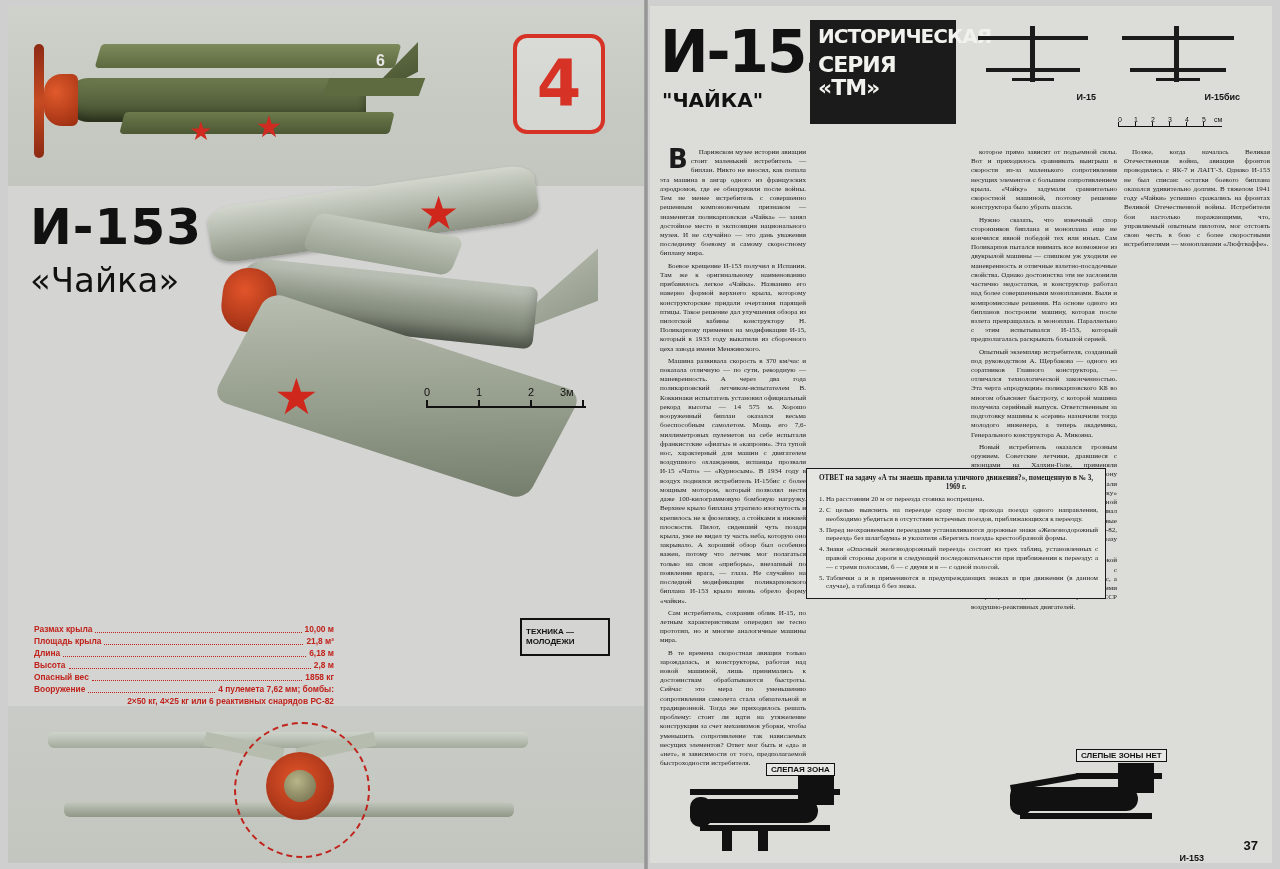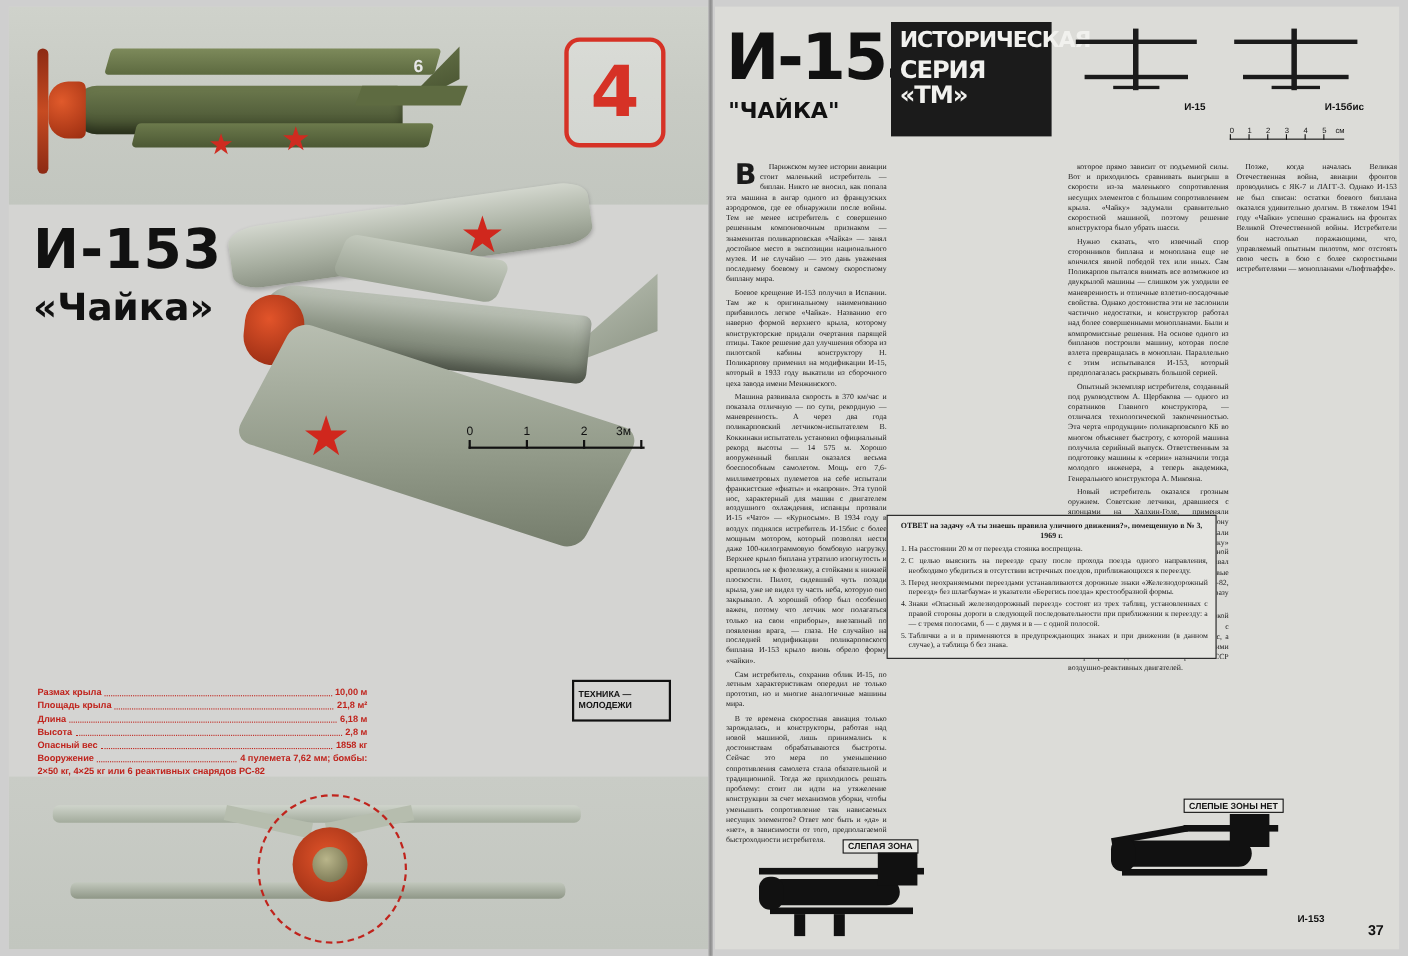--- a/index.html
+++ b/index.html
@@ -90,21 +90,21 @@
   }
   .title-block{
     position:absolute;left:22px;top:196px;width:260px;
     color:#111;
   }
   .title-main{
     font-size:50px;font-weight:bold;letter-spacing:1px;line-height:1;
     font-family:"DejaVu Sans", sans-serif;
   }
   .title-sub{
-    font-size:34px;font-weight:bold;margin-top:8px;
+    font-size:34px;font-weight:normal;margin-top:8px;
     font-family:"DejaVu Sans", sans-serif;
   }
   
   .plane-main{
     position:absolute;left:180px;top:170px;width:430px;height:400px;
   }
   .pm-upper{
     position:absolute;left:20px;top:10px;width:330px;height:56px;
     background:linear-gradient(180deg,#d2d6cd 0%,#a9b0a2 60%,#8d9486 100%);
     transform:rotate(-8deg);
@@ -152,21 +152,21 @@
     position:absolute;left:418px;top:382px;width:180px;height:34px;color:#111;
   }
   .scale-line{position:absolute;left:0;top:18px;width:160px;height:2px;background:#111;}
   .scale-tick{position:absolute;top:12px;width:2px;height:8px;background:#111;}
   .scale-lbl{position:absolute;top:-2px;font-size:11px;}
   
   .specs{
     position:absolute;left:26px;top:618px;width:300px;
     font-size:8.4px;color:#c0231c;font-weight:bold;line-height:1.42;
   }
-  .specs .row{display:flex;justify-content:space-between;white-space:nowrap;}
+  .specs .row{display:flex;justify-content:flex-end;white-space:nowrap;}
   .specs .dots{flex:1;border-bottom:1px dotted #c0231c;margin:0 3px 3px 3px;}
   .tm-logo{
     position:absolute;left:512px;top:612px;width:82px;height:34px;
     border:2px solid #111;color:#111;font-size:8px;font-weight:bold;
     display:flex;flex-direction:column;justify-content:center;padding-left:4px;
     line-height:1.3;
   }
   
   .photo-bottom{
     position:absolute;left:0;top:700px;width:636px;height:157px;
@@ -262,21 +262,21 @@
     font-family:"Liberation Serif", serif;font-size:7px;line-height:1.26;
     color:#1b1b1b;text-align:justify;
   }
   .answer-box .ahead{text-align:center;font-weight:bold;font-size:7.2px;margin-bottom:3px;}
   .answer-box ol{margin:0;padding-left:12px;}
   .answer-box li{margin-bottom:2px;}
   
   .bottom-sils{position:absolute;left:10px;top:716px;width:600px;height:130px;}
   .bs{position:absolute;top:0;width:230px;height:120px;}
   .bs-left{left:10px;margin-top:37px;}
-  .bs-right{left:330px;}
+  .bs-right{left:330px;margin-top:23px;}
   .bs-cap{
     position:absolute;top:4px;font-size:8px;font-weight:bold;color:#111;
     border:1px solid #111;padding:1px 4px;background:#e7e7e3;
   }
   .bs-name{position:absolute;bottom:2px;right:16px;font-size:9px;font-weight:bold;color:#111;}
   .blk{position:absolute;background:#111;}
   .pagenum{
     position:absolute;right:14px;bottom:10px;font-size:13px;font-weight:bold;color:#111;
   }
   .gutter{
@@ -459,21 +459,21 @@
         <span style="position:absolute;left:84px;top:-2px">5</span>
         <span style="position:absolute;left:96px;top:-2px">см</span>
       </div>
     </div>
 
     <div class="cols">
       <div class="col c1">
         <p><span class="dropcap">В</span><span>Парижском музее истории авиации стоит маленький истребитель — биплан. Никто не вносил, как попала эта машина в ангар одного из французских аэродромов, где ее обнаружили после войны. Тем не менее истребитель с совершенно решенным компоновочным признаком — знаменитая поликарповская «Чайка» — занял достойное место в экспозиции национального музея. И не случайно — это дань уважения последнему боевому и самому скоростному биплану мира.</span></p>
         <p>Боевое крещение И-153 получил в Испании. Там же к оригинальному наименованию прибавилось легкое «Чайка». Названию его наверно формой верхнего крыла, которому конструкторские придали очертания парящей птицы. Такое решение дал улучшения обзора из пилотской кабины конструктору Н. Поликарпову применил на модификации И-15, который в 1933 году выкатили из сборочного цеха завода имени Менжинского.</p>
         <p>Машина развивала скорость в 370 км/час и показала отличную — по сути, рекордную — маневренность. А через два года поликарповский летчиком-испытателем В. Коккинаки испытатель установил официальный рекорд высоты — 14 575 м. Хорошо вооруженный биплан оказался весьма боеспособным самолетом. Мощь его 7,6-миллиметровых пулеметов на себе испытали франкистские «фиаты» и «капрони». Эта тупой нос, характерный для машин с двигателем воздушного охлаждения, испанцы прозвали И-15 «Чато» — «Курносым». В 1934 году в воздух поднялся истребитель И-15бис с более мощным мотором, который позволял нести даже 100-килограммовую бомбовую нагрузку. Верхнее крыло биплана утратило изогнутость и крепилось не к фюзеляжу, а стойками к нижней плоскости. Пилот, сидевший чуть позади крыла, уже не видел ту часть неба, которую оно закрывало. А хороший обзор был особенно важен, потому что летчик мог полагаться только на свои «приборы», внезапный по появлении врага, — глаза. Не случайно на последней модификации поликарповского биплана И-153 крыло вновь обрело форму «чайки».</p>
-        <p>Сам истребитель, сохранив облик И-15, по летным характеристикам опередил не только прототип, но и многие аналогичные машины мира.</p>
+        <p>Сам истребитель, сохранив облик И-15, по летным характеристикам опередил не тесно прототип, но и многие аналогичные машины мира.</p>
         <p>В те времена скоростная авиация только зарождалась, и конструкторы, работая над новой машиной, лишь принимались к достоинствам обрабатываются быстроты. Сейчас это мера по уменьшению сопротивления самолета стала обязательной и традиционной. Тогда же приходилось решать проблему: стоит ли идти на утяжеление конструкции за счет механизмов уборки, чтобы уменьшить сопротивление так нависаемых несущих элементов? Ответ мог быть и «да» и «нет», в зависимости от того, предполагаемой быстроходности истребителя.</p>
       </div>
       <div class="col c3">
         <p>которое прямо зависит от подъемной силы. Вот и приходилось сравнивать выигрыш в скорости из-за маленького сопротивления несущих элементов с большим сопротивлением крыла. «Чайку» задумали сравнительно скоростной машиной, поэтому решение конструктора было убрать шасси.</p>
         <p>Нужно сказать, что извечный спор сторонников биплана и моноплана еще не кончился явной победой тех или иных. Сам Поликарпов пытался внимать все возможное из двукрылой машины — слишком уж уходили ее маневренность и отличные взлетно-посадочные свойства. Однако достоинства эти не заслонили частично недостатки, и конструктор работал над более совершенными монопланами. Были и компромиссные решения. На основе одного из бипланов построили машину, которая после взлета превращалась в моноплан. Параллельно с этим испытывался И-153, который предполагалась раскрывать большой серией.</p>
         <p>Опытный экземпляр истребителя, созданный под руководством А. Щербакова — одного из соратников Главного конструктора, — отличался технологической законченностью. Эта черта «продукции» поликарповского КБ во многом объясняет быстроту, с которой машина получила серийный выпуск. Ответственным за подготовку машины к «серии» назначили тогда молодого инженера, а теперь академика, Генерального конструктора А. Микояна.</p>
         <p>Новый истребитель оказался грозным оружием. Советские летчики, дравшиеся с японцами на Халхин-Голе, применяли остроумную тактику. Приближаясь к району боевых действий, они намеренно выпускали шасси в расчете на то, что враг примет «Чайку» за устаревший И-15. Атака была молниеносной — с убранным шасси истребитель развивал скорость 450 км/час. В этих же боях впервые использовались реактивные снаряды РС-82, которые особенно эффективно поражали сразу несколько самолетов.</p>
         <p>Вообще этот истребитель с яркой биплановой коробкой тесно связан с современной реактивной авиацией. И-15бис, а затем И-153 были «летающими лабораториями» для испытания первых в СССР воздушно-реактивных двигателей.</p>
       </div>
       <div class="col c4">

